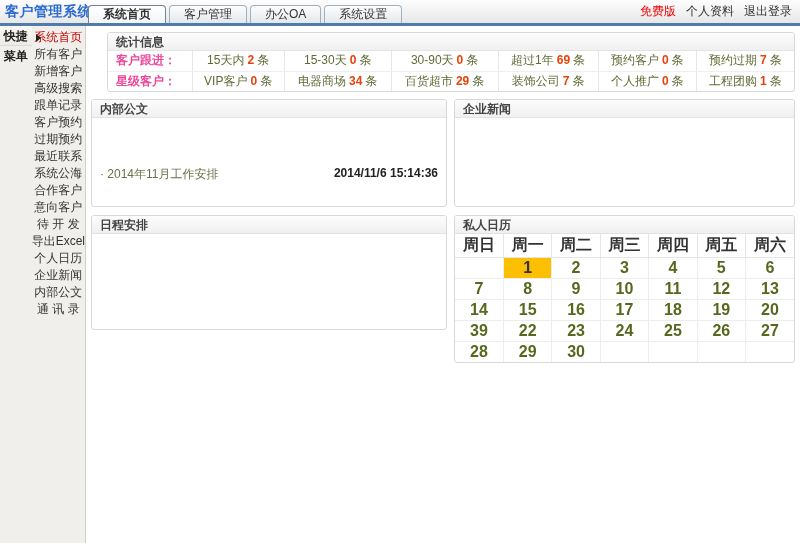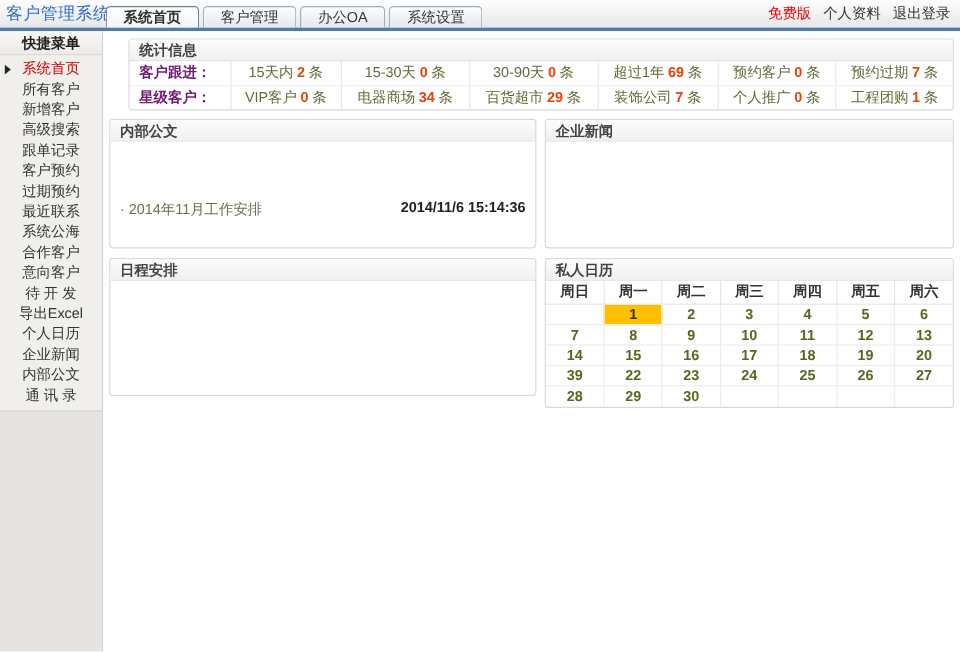--- a/index.html
+++ b/index.html
@@ -6,70 +6,70 @@
   html,body { margin:0; padding:0; }
   body {
     width:800px; height:543px; overflow:hidden;
     font-family:"Liberation Sans","DejaVu Sans",sans-serif;
     background:#ffffff; font-size:12px; color:#333;
   }
   .window { width:800px; height:543px; position:relative; background:#fff; }
 
   
   .topbar { height:23px; display:flex; align-items:stretch; background:linear-gradient(#fefefe,#e7e7e7); }
-  .logo { width:88px; font-weight:normal; color:#2b6bd0; font-size:14px; line-height:23px; padding-left:5px; letter-spacing:0.5px; white-space:nowrap; }
+  .logo { width:88px; font-weight:bold; color:#2b6bd0; font-size:14px; line-height:23px; padding-left:5px; letter-spacing:0.5px; white-space:nowrap; }
   .tabs { flex:1; display:flex; align-items:flex-end; gap:3px; }
   .tab { height:18px; line-height:17px; padding:0 14px; font-size:12px; color:#333; cursor:pointer;
          background:linear-gradient(#fdfdfd,#e4e8ec); border:1px solid #9fb1c1; border-bottom:none;
          border-radius:4px 4px 0 0; white-space:nowrap; }
   .tab.active { font-weight:bold; background:linear-gradient(#ffffff,#f3f5f7); border-color:#6f8494; }
   .top-right { display:flex; align-items:center; gap:10px; padding-right:8px; font-size:12px; white-space:nowrap; }
   .edition { color:#ee0000; font-weight:normal; }
   .welcome { color:#333; }
   .toplink { color:#333; cursor:pointer; text-decoration:none; }
   .bluebar { height:3px; background:#4f7cab; }
 
   
   .content { display:flex; height:517px; }
-  .sidebar { width:86px; background:#f0efeb; border-right:1px solid #d2d0cb; display:flex; flex-direction:column; }
+  .sidebar { width:86px; background:#f0efeb; border-right:1px solid #d2d0cb; display:flex; flex-direction:row; }
   .sidebar-header { height:20px; line-height:20px; text-align:center; font-weight:bold; color:#222;
                     border-bottom:1px solid #dcdad5; background:linear-gradient(#f8f7f4,#edebe7); }
   .side-items { padding-top:3px; }
   .side-item { position:relative; height:17px; line-height:17px; text-align:center; color:#333; cursor:pointer; white-space:nowrap; }
   .side-item.active { color:#cc0000; }
   .side-arrow { position:absolute; left:4px; top:50%; transform:translateY(-50%); width:0; height:0;
                 border-left:5px solid #222; border-top:4px solid transparent; border-bottom:4px solid transparent; }
   .sidebar-footer { flex:1; background:#e6e4e0; border-top:1px solid #d6d4cf; margin-top:4px; }
 
   .main { flex:1; padding:6px 5px 0 5px; overflow:hidden; background:#fff; }
 
   
   .panel { border:1px solid #d9d9d9; border-radius:3px; background:#fff; overflow:hidden; }
   .panel-header { height:18px; line-height:18px; padding:0 8px; font-weight:bold; color:#444;
                   background:linear-gradient(#fcfcfc,#f0f0f0); border-bottom:1px solid #e3e3e3; }
   .stats-panel { margin-bottom:7px;margin-left:16px; }
 
   .stats-table { width:100%; border-collapse:collapse; font-size:12px; }
   .stats-table td { height:20px; }
   .stats-table tr:first-child td { border-bottom:1px solid #efefef; }
-  .stats-row-label { width:84px; text-align:left; padding-left:8px; color:#701a75; font-weight:bold; }
+  .stats-row-label { width:84px; text-align:left; padding-left:8px; color:#ec4899; font-weight:bold; }
   .stats-cell { text-align:center; border-left:1px solid #e7e7e7; color:#5f6b35; white-space:nowrap; }
   .stat-value { color:#e8420a; font-weight:bold; padding:0 3px; }
 
   .cols { display:flex; gap:7px; }
   .col-left { width:356px; display:flex; flex-direction:column; gap:8px; }
   .col-right { flex:1; display:flex; flex-direction:column; gap:8px; }
   .docs-body, .news-body { height:88px; padding:5px 8px; }
   .schedule-body { height:95px; }
   .doc-item { display:flex; justify-content:space-between; align-items:flex-start; height:20px;margin-top:43px; }
   .doc-title { color:#6a7048; cursor:pointer; }
   .doc-title::before { content:"· "; }
   .doc-date { color:#222; font-weight:bold; }
 
-  .calendar-table { width:100%; border-collapse:collapse; table-layout:fixed; font-size:12px; }
+  .calendar-table { width:100%; border-collapse:collapse; table-layout:fixed; font-size:16px; }
   .calendar-table th { height:18px; font-weight:bold; color:#333; text-align:center;
                        border-bottom:1px solid #e6e6e6; border-right:1px solid #e6e6e6; }
   .calendar-table td { height:17px; text-align:center; color:#55691e; font-weight:bold;
                        border-bottom:1px solid #ededed; border-right:1px solid #ededed; cursor:default; }
   .calendar-table th:last-child, .calendar-table td:last-child { border-right:none; }
   .calendar-table tr:last-child td { border-bottom:none; }
   .calendar-table td.today { background:#fcc000; color:#333; }
 </style>
 </head>
 <body>

